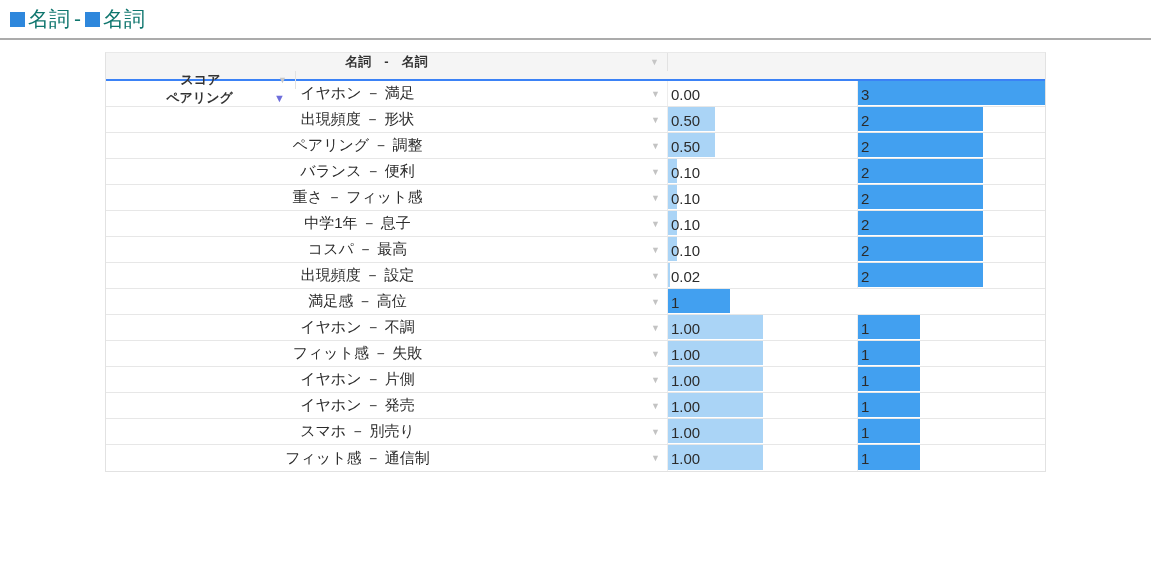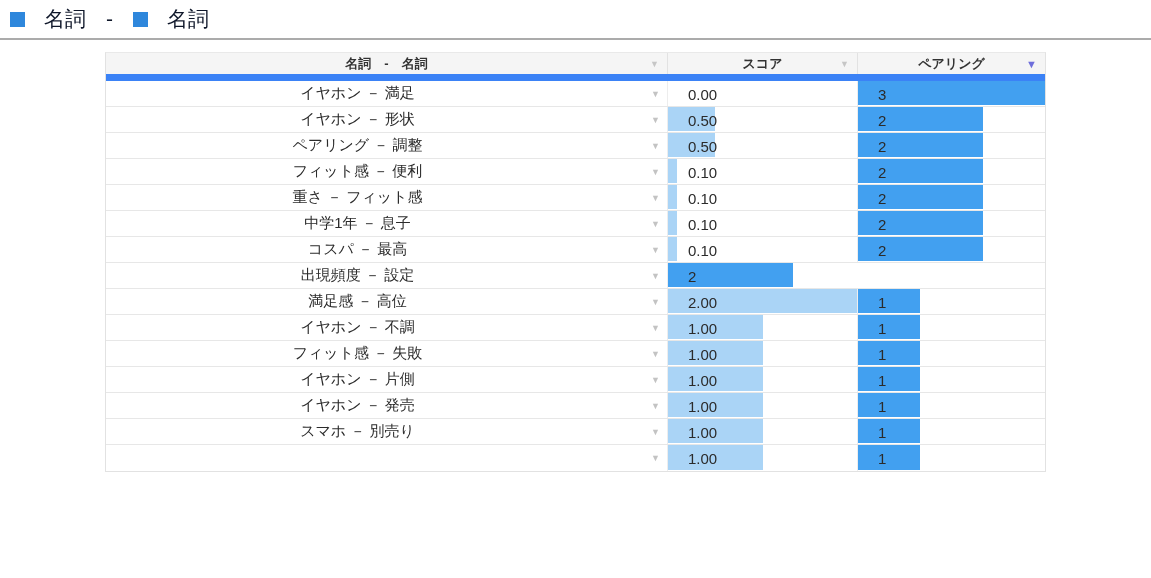--- a/index.html
+++ b/index.html
@@ -4,40 +4,41 @@
 <style>
   * { box-sizing: border-box; }
   html,body { margin:0; padding:0; }
   body {
     width:1151px; height:578px; background:#ffffff; overflow:hidden;
     font-family:"Liberation Sans","DejaVu Sans",sans-serif;
     color:#333333;
   }
   
   .titlebar {
-    display:flex; align-items:center; gap:19px;
+    display:flex; align-items:center; gap:3px;
     padding:5px 10px 5px 10px;
     border-bottom:2px solid #ababab;
-    font-size:21px; color:#0f172a;
+    font-size:21px; color:#0f766e;
   }
   .sq { width:15px; height:15px; background:var(--accent,#2e87dc); flex:0 0 auto; }
   .title-sep { margin:0 1px; }
 
   
   .tbl {
     margin:12px 0 0 105px;
     width:941px;
     border-left:1px solid #e2e2e2;
     border-right:1px solid #e2e2e2;
     border-bottom:1px solid #e2e2e2;
     border-top:1px solid #e9e9e9;
   }
   .thead {
     display:flex; height:28px; background:#f5f5f5;
-    border-bottom:7px solid #3b82f6;
+    border-bottom:2px solid #3b82f6;
+    flex-direction:column;
   }
   .hcell {
     position:relative; display:flex; align-items:center; justify-content:center;
     font-size:13px; font-weight:bold; color:#333; cursor:pointer;
   }
   .hcell.c-name { width:562px; border-right:1px solid #e2e2e2; }
   .hcell.c-score { width:190px; border-right:1px solid #e2e2e2; }
   .hcell.c-freq { width:187px; }
   .harrow {
     position:absolute; right:8px; top:50%; transform:translateY(-50%);
@@ -56,21 +57,21 @@
   .cell.c-score { width:190px; border-right:1px solid #ededed; }
   .cell.c-freq  { width:187px; }
   .rowarrow {
     position:absolute; right:7px; top:50%; transform:translateY(-50%);
     font-size:9px; color:#c3c3c3; line-height:1; cursor:pointer;
   }
   .bar { position:absolute; left:0; top:0; bottom:1px; }
   .bar.score { background:var(--scorebar,#aad4f6); }
   .bar.freq  { background:var(--freqbar,#42a0f0); }
   .val {
-    position:absolute; left:20px; top:50%; transform:translateY(-50%);
+    position:absolute; left:3px; top:50%; transform:translateY(-50%);
     color:#2b2b2b; white-space:nowrap;
   }
 </style>
 </head>
 <body>
 
 <div class="titlebar">
   <span class="sq"></span>
   <span>名詞</span>
   <span class="title-sep">-</span>
@@ -103,21 +104,21 @@
           <div class="bar score" style="width: 0%;"></div>
           <span class="val">0.00</span>
         </div>
         <div class="cell c-freq">
           <div class="bar freq" style="width: 100%;"></div>
           <span class="val">3</span>
         </div>
       </div>
       <div class="row">
         <div class="cell c-name">
-          <span>イヤホン － 形状</span>
+          <span>出現頻度 － 形状</span>
           <span class="rowarrow">▼</span>
         </div>
         <div class="cell c-score">
           <div class="bar score" style="width: 25%;"></div>
           <span class="val">0.50</span>
         </div>
         <div class="cell c-freq">
           <div class="bar freq" style="width: 66.6667%;"></div>
           <span class="val">2</span>
         </div>
@@ -131,21 +132,21 @@
           <div class="bar score" style="width: 25%;"></div>
           <span class="val">0.50</span>
         </div>
         <div class="cell c-freq">
           <div class="bar freq" style="width: 66.6667%;"></div>
           <span class="val">2</span>
         </div>
       </div>
       <div class="row">
         <div class="cell c-name">
-          <span>フィット感 － 便利</span>
+          <span>バランス － 便利</span>
           <span class="rowarrow">▼</span>
         </div>
         <div class="cell c-score">
           <div class="bar score" style="width: 5%;"></div>
           <span class="val">0.10</span>
         </div>
         <div class="cell c-freq">
           <div class="bar freq" style="width: 66.6667%;"></div>
           <span class="val">2</span>
         </div>
@@ -190,34 +191,34 @@
         <div class="cell c-freq">
           <div class="bar freq" style="width: 66.6667%;"></div>
           <span class="val">2</span>
         </div>
       </div>
       <div class="row">
         <div class="cell c-name">
           <span>出現頻度 － 設定</span>
           <span class="rowarrow">▼</span>
         </div>
+        <div class="cell c-score">
+          <div class="bar score" style="width: 1%;"></div>
+          <span class="val">0.02</span>
+        </div>
         <div class="cell c-freq">
           <div class="bar freq" style="width: 66.6667%;"></div>
           <span class="val">2</span>
         </div>
       </div>
       <div class="row">
         <div class="cell c-name">
           <span>満足感 － 高位</span>
           <span class="rowarrow">▼</span>
         </div>
-        <div class="cell c-score">
-          <div class="bar score" style="width: 100%;"></div>
-          <span class="val">2.00</span>
-        </div>
         <div class="cell c-freq">
           <div class="bar freq" style="width: 33.3333%;"></div>
           <span class="val">1</span>
         </div>
       </div>
       <div class="row">
         <div class="cell c-name">
           <span>イヤホン － 不調</span>
           <span class="rowarrow">▼</span>
         </div>
@@ -281,20 +282,21 @@
           <div class="bar score" style="width: 50%;"></div>
           <span class="val">1.00</span>
         </div>
         <div class="cell c-freq">
           <div class="bar freq" style="width: 33.3333%;"></div>
           <span class="val">1</span>
         </div>
       </div>
       <div class="row">
         <div class="cell c-name">
+          <span>フィット感 － 通信制</span>
           <span class="rowarrow">▼</span>
         </div>
         <div class="cell c-score">
           <div class="bar score" style="width: 50%;"></div>
           <span class="val">1.00</span>
         </div>
         <div class="cell c-freq">
           <div class="bar freq" style="width: 33.3333%;"></div>
           <span class="val">1</span>
         </div>

